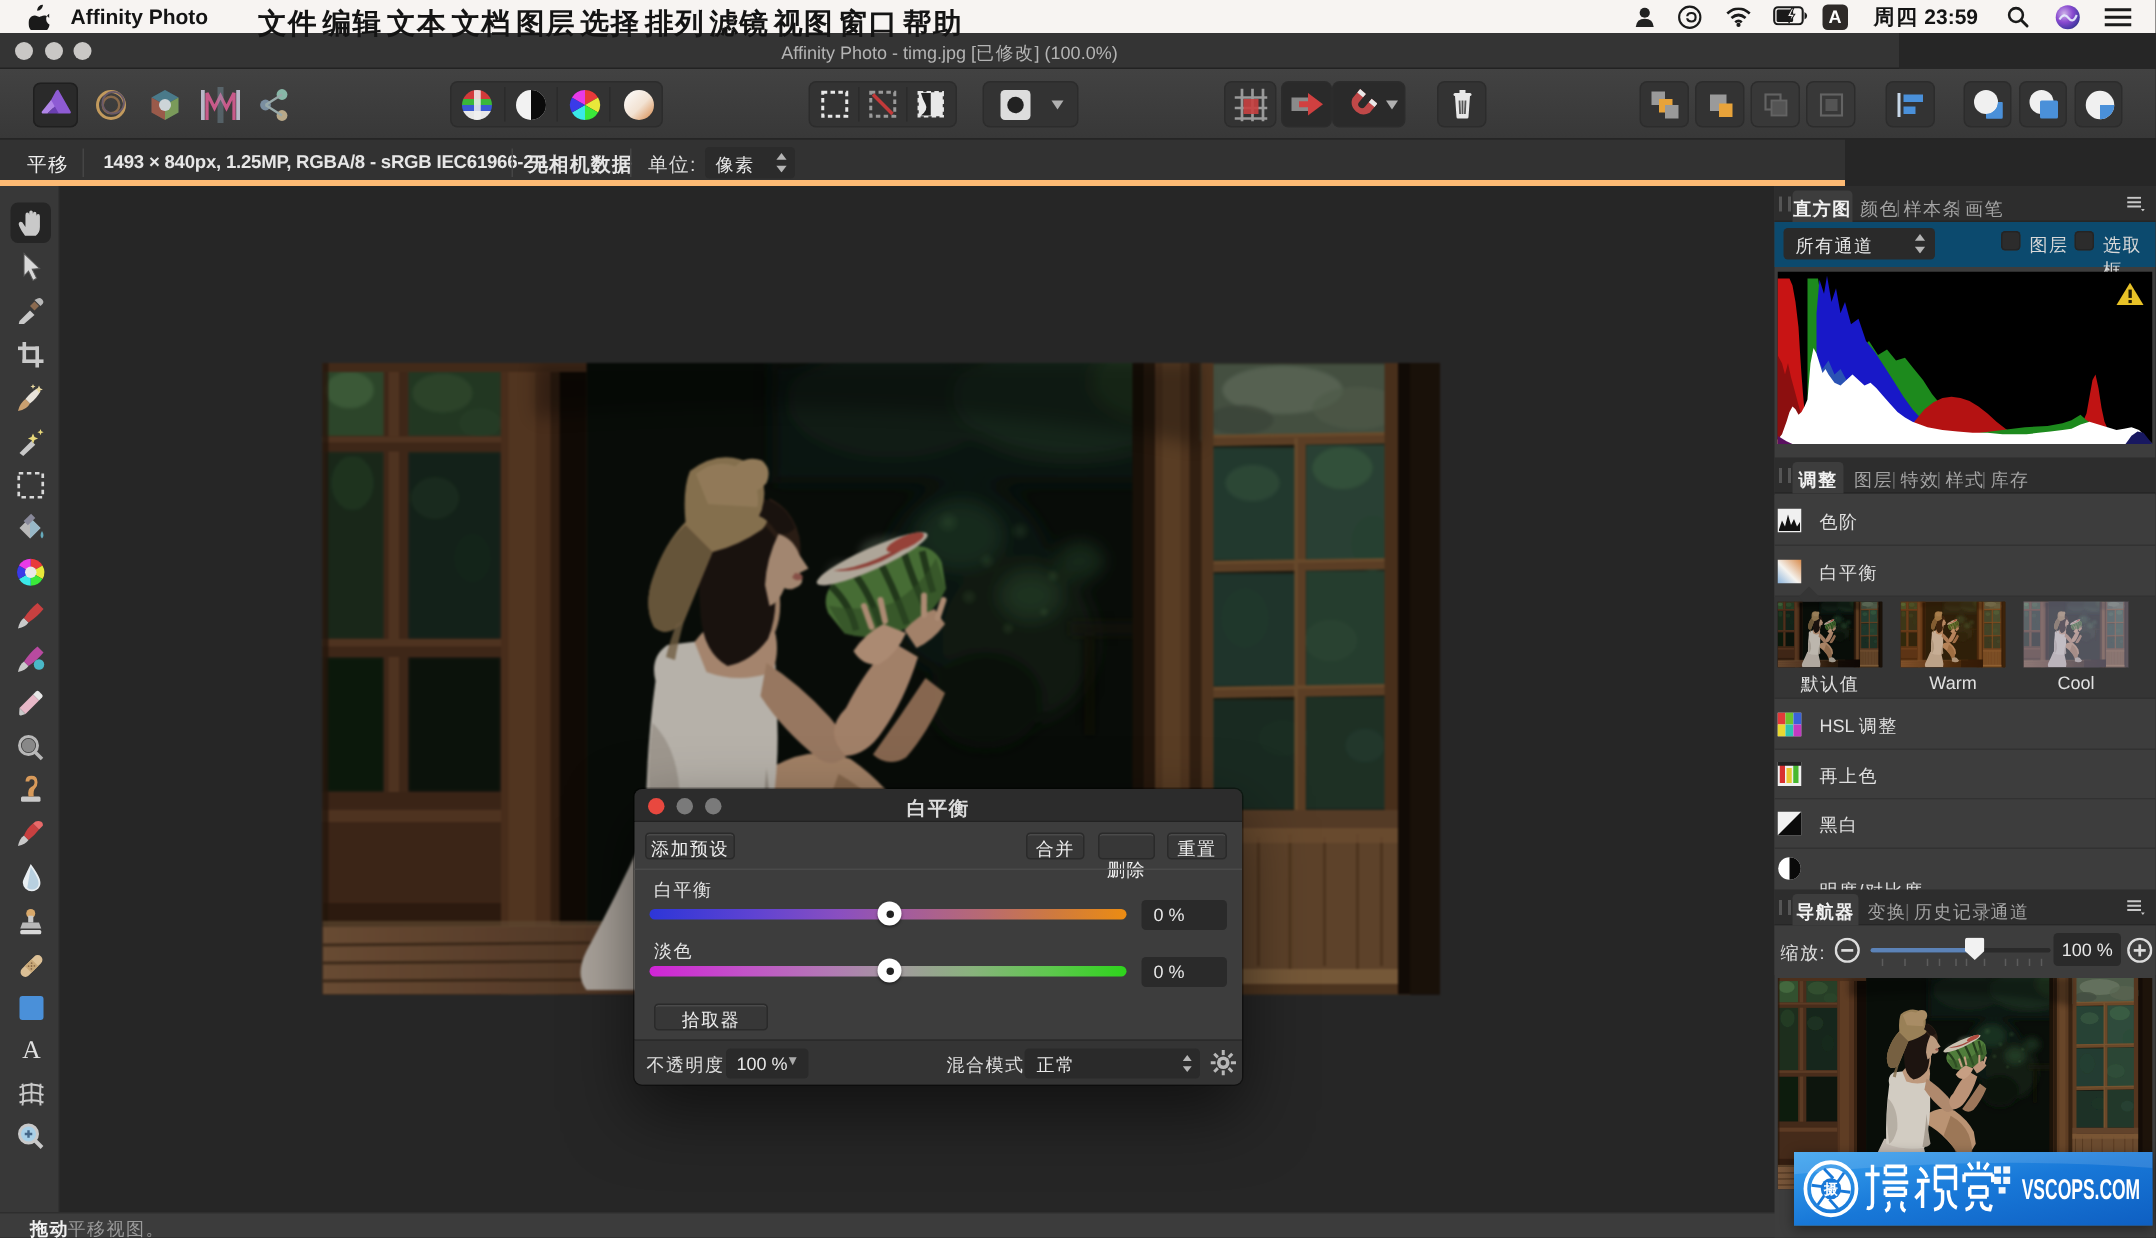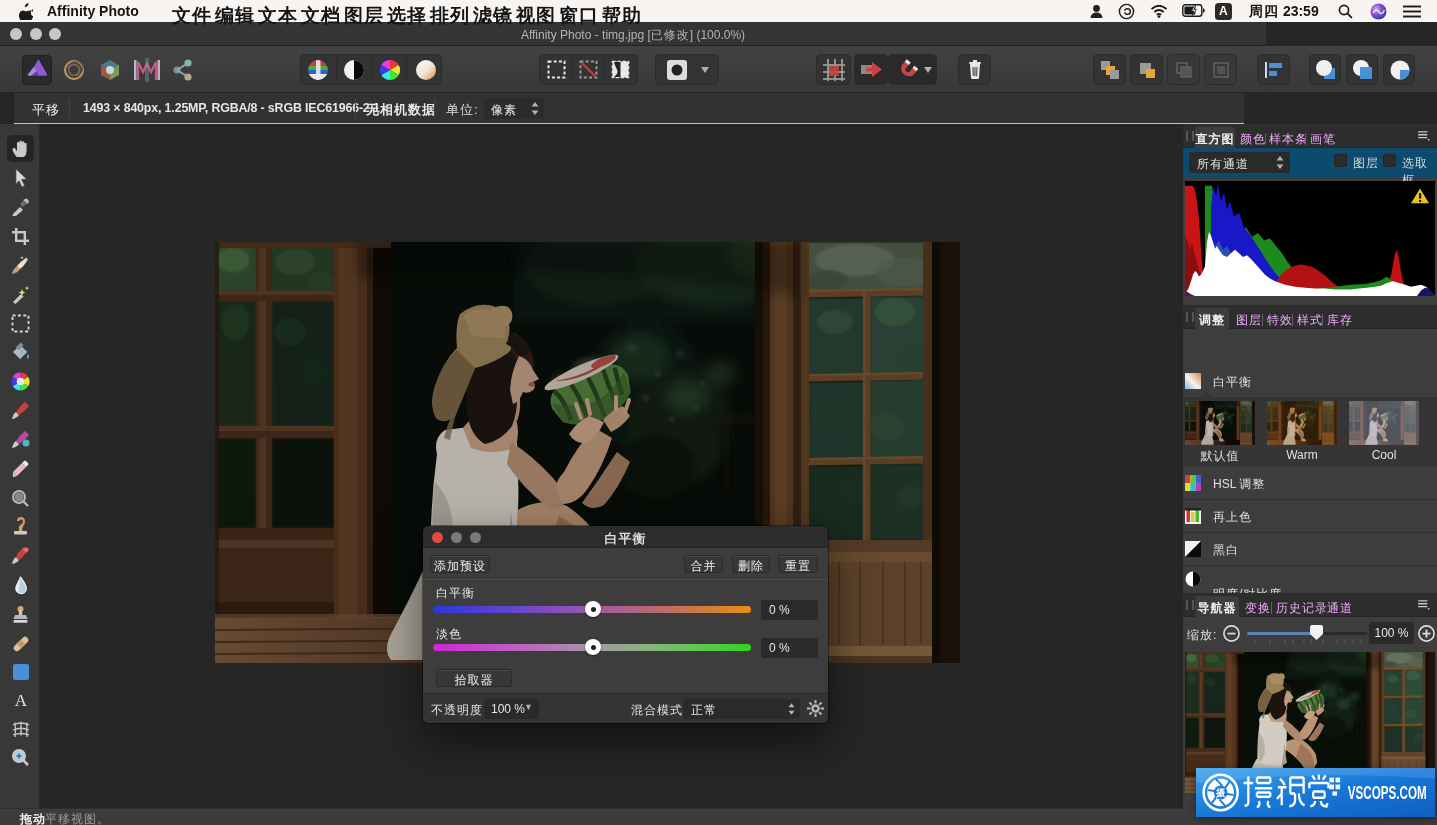--- a/index.html
+++ b/index.html
@@ -9,33 +9,33 @@
 #menubar .mi{position:absolute;top:3px;white-space:nowrap}
 #menubar .mi.cj{font-weight:bold;font-size:19px}
 
 #titlebar{position:absolute;left:0;top:22px;width:1266px;height:24px;background:#343434;border-bottom:1px solid #222;z-index:29}
 #titlebar .tl{position:absolute;top:6px;width:12px;height:12px;border-radius:50%;background:#c9c7c5}
 #title-text{position:absolute;top:5px;width:100%;text-align:center;color:#b4b4b4;font-size:12px}
 
 #toolbar{position:absolute;left:0;top:46px;width:1437px;height:47px;background:linear-gradient(#424242,#383838);border-bottom:1px solid #252525;z-index:28}
 .tbtn{position:absolute;top:9px;height:29px;background:#333;border-radius:4px;box-shadow:0 0 0 1px #2c2c2c}
 
-#ctxbar{position:absolute;left:14px;top:93px;width:1230px;height:31px;background:#323232;border-bottom:1px solid #fdba74;color:#dcdcdc;font-size:13px;z-index:27}
+#ctxbar{position:absolute;left:0;top:93px;width:1230px;height:31px;background:#323232;border-bottom:4px solid #fdba74;color:#dcdcdc;font-size:13px;z-index:27}
 #ctxbar .ci{position:absolute;top:8px;white-space:nowrap}
 .vsep{position:absolute;top:6px;width:1px;height:19px;background:#454545}
 
 #leftbar{position:absolute;left:0;top:124px;width:40px;height:684px;background:#383838;border-right:1px solid #2a2a2a;z-index:26}
 
 #canvas{position:absolute;left:41px;top:124px;width:1142px;height:684px;background:#262626;z-index:1}
 #photo{position:absolute;left:174px;top:118px;width:745px;height:421px}
 
 #rightpanel{position:absolute;left:1183px;top:124px;width:254px;height:701px;background:#3d3d3d;z-index:25;color:#ccc;font-size:12px}
 .tabbar{position:absolute;left:0;width:254px;height:24px;background:#2d2d2d;border-bottom:1px solid #262626}
 .tab-active{position:absolute;top:3px;height:21px;background:#3d3d3d;border-radius:3px 3px 0 0;color:#f2f2f2;font-weight:bold;text-align:center;padding-top:4px;font-size:12px}
-.tab{position:absolute;top:7px;color:#f0abfc;font-size:12px;white-space:nowrap}
+.tab{position:absolute;top:7px;color:#a3a3a3;font-size:12px;white-space:nowrap}
 .hamb{position:absolute;right:6px;top:7px;width:14px;height:10px;color:#bbb}
 .row{position:absolute;left:0;width:254px;background:#3d3d3d;border-bottom:1px solid #323232}
 .rlabel{position:absolute;left:30px;color:#e0e0e0;font-size:12px}
 .ricon{position:absolute;left:2px;width:16px;height:16px}
 
 #statusbar{position:absolute;left:0;top:808px;width:1437px;height:17px;background:#3c3c3c;border-top:1px solid #2e2e2e;z-index:24;color:#9a9a9a;font-size:12px}
 
 #dialog{position:absolute;left:423px;top:526px;width:405px;height:197px;z-index:40;border-radius:5px;box-shadow:0 18px 45px rgba(0,0,0,.55),0 0 0 1px rgba(0,0,0,.4);font-size:12px;color:#e8e8e8}
 #dlg-title{position:absolute;left:0;top:0;width:405px;height:22px;background:#2c2c2c;border-radius:5px 5px 0 0;border-bottom:1px solid #222}
 #dlg-body{position:absolute;left:0;top:22px;width:405px;height:145px;background:#3d3d3d}
@@ -514,20 +514,27 @@
     <div class="tab-active cj" style="left:12px;width:34px">调整</div>
     <span class="tab cj" style="left:53px">图层</span>
       <span class="tab" style="left:78px;color:#666">|</span>
     <span class="tab cj" style="left:84px">特效</span>
       <span class="tab" style="left:108px;color:#666">|</span>
     <span class="tab cj" style="left:114px">样式</span>
       <span class="tab" style="left:138px;color:#666">|</span>
     <span class="tab cj" style="left:144px">库存</span>
   </div>
 
+  <div class="row" style="top:206px;height:34px">
+    <svg class="ricon" style="top:9px" width="16" height="16">
+        <rect width="16" height="16" fill="#f0f0f0"></rect>
+        <path d="M1 14 L3 8 L5 12 L7 4 L9 11 L11 7 L13 12 L15 9 L15 15 L1 15 Z" fill="#111"></path>
+      </svg>
+    <span class="rlabel cj" style="top:10px">色阶</span>
+  </div>
   <div class="row" style="top:240px;height:34px">
     <svg class="ricon" style="top:9px" width="16" height="16">
         <defs>
           <linearGradient id="wbg" x1="0" y1="1" x2="1" y2="0">
             <stop offset="0" stop-color="#8ab4dd"></stop>
             <stop offset=".45" stop-color="#f5f3ef"></stop>
             <stop offset="1" stop-color="#d88a4a"></stop>
           </linearGradient>
         </defs>
         <rect width="16" height="16" fill="url(#wbg)"></rect>
@@ -650,21 +657,21 @@
 <div id="dialog">
   <div id="dlg-title">
     <div class="abs" style="left:9px;top:6px;width:11px;height:11px;border-radius:50%;background:#e8483f"></div>
     <div class="abs" style="left:28px;top:6px;width:11px;height:11px;border-radius:50%;background:#7a7a7a"></div>
     <div class="abs" style="left:47px;top:6px;width:11px;height:11px;border-radius:50%;background:#7a7a7a"></div>
     <div class="abs cj" style="left:0;top:4px;width:405px;text-align:center;color:#dcdcdc;font-size:13px;font-weight:bold">白平衡</div>
   </div>
   <div id="dlg-body">
     <div class="dbtn cj" style="left:7px;top:7px;width:60px;padding-top:2px">添加预设</div>
     <div class="dbtn cj" style="left:261px;top:7px;width:39px;padding-top:2px">合并</div>
-    <div class="dbtn cj" style="left:309px;top:7px;width:38px;padding-top:2px">删除</div>
+    <div class="dbtn cj" style="left:309px;top:7px;width:38px;padding-top:16px">删除</div>
     <div class="dbtn cj" style="left:355px;top:7px;width:40px;padding-top:2px">重置</div>
     <div class="abs" style="left:0;top:31px;width:405px;height:1px;background:#4a4a4a"></div>
     <span class="abs cj" style="left:13px;top:37px;color:#e4e4e4">白平衡</span>
     <div class="abs" style="left:10px;top:58px;width:318px;height:7px;border-radius:4px;background:linear-gradient(90deg,#2d36d8 0%,#5f43d2 22%,#8a4fc0 40%,#a55d9a 55%,#b86a72 70%,#cf7a3e 85%,#ec8c12 100%)"></div>
     <div class="abs" style="left:162px;top:53px;width:16px;height:16px;border-radius:50%;background:#fff;box-shadow:0 1px 2px rgba(0,0,0,.5)"></div>
     <div class="abs" style="left:168px;top:59px;width:5px;height:5px;border-radius:50%;background:#222"></div>
     <div class="dropdown" style="left:338px;top:52px;width:57px;height:20px">
         <span style="position:absolute;left:8px;top:3px">0 %</span>
       </div>
     <span class="abs cj" style="left:13px;top:78px;color:#e4e4e4">淡色</span>

